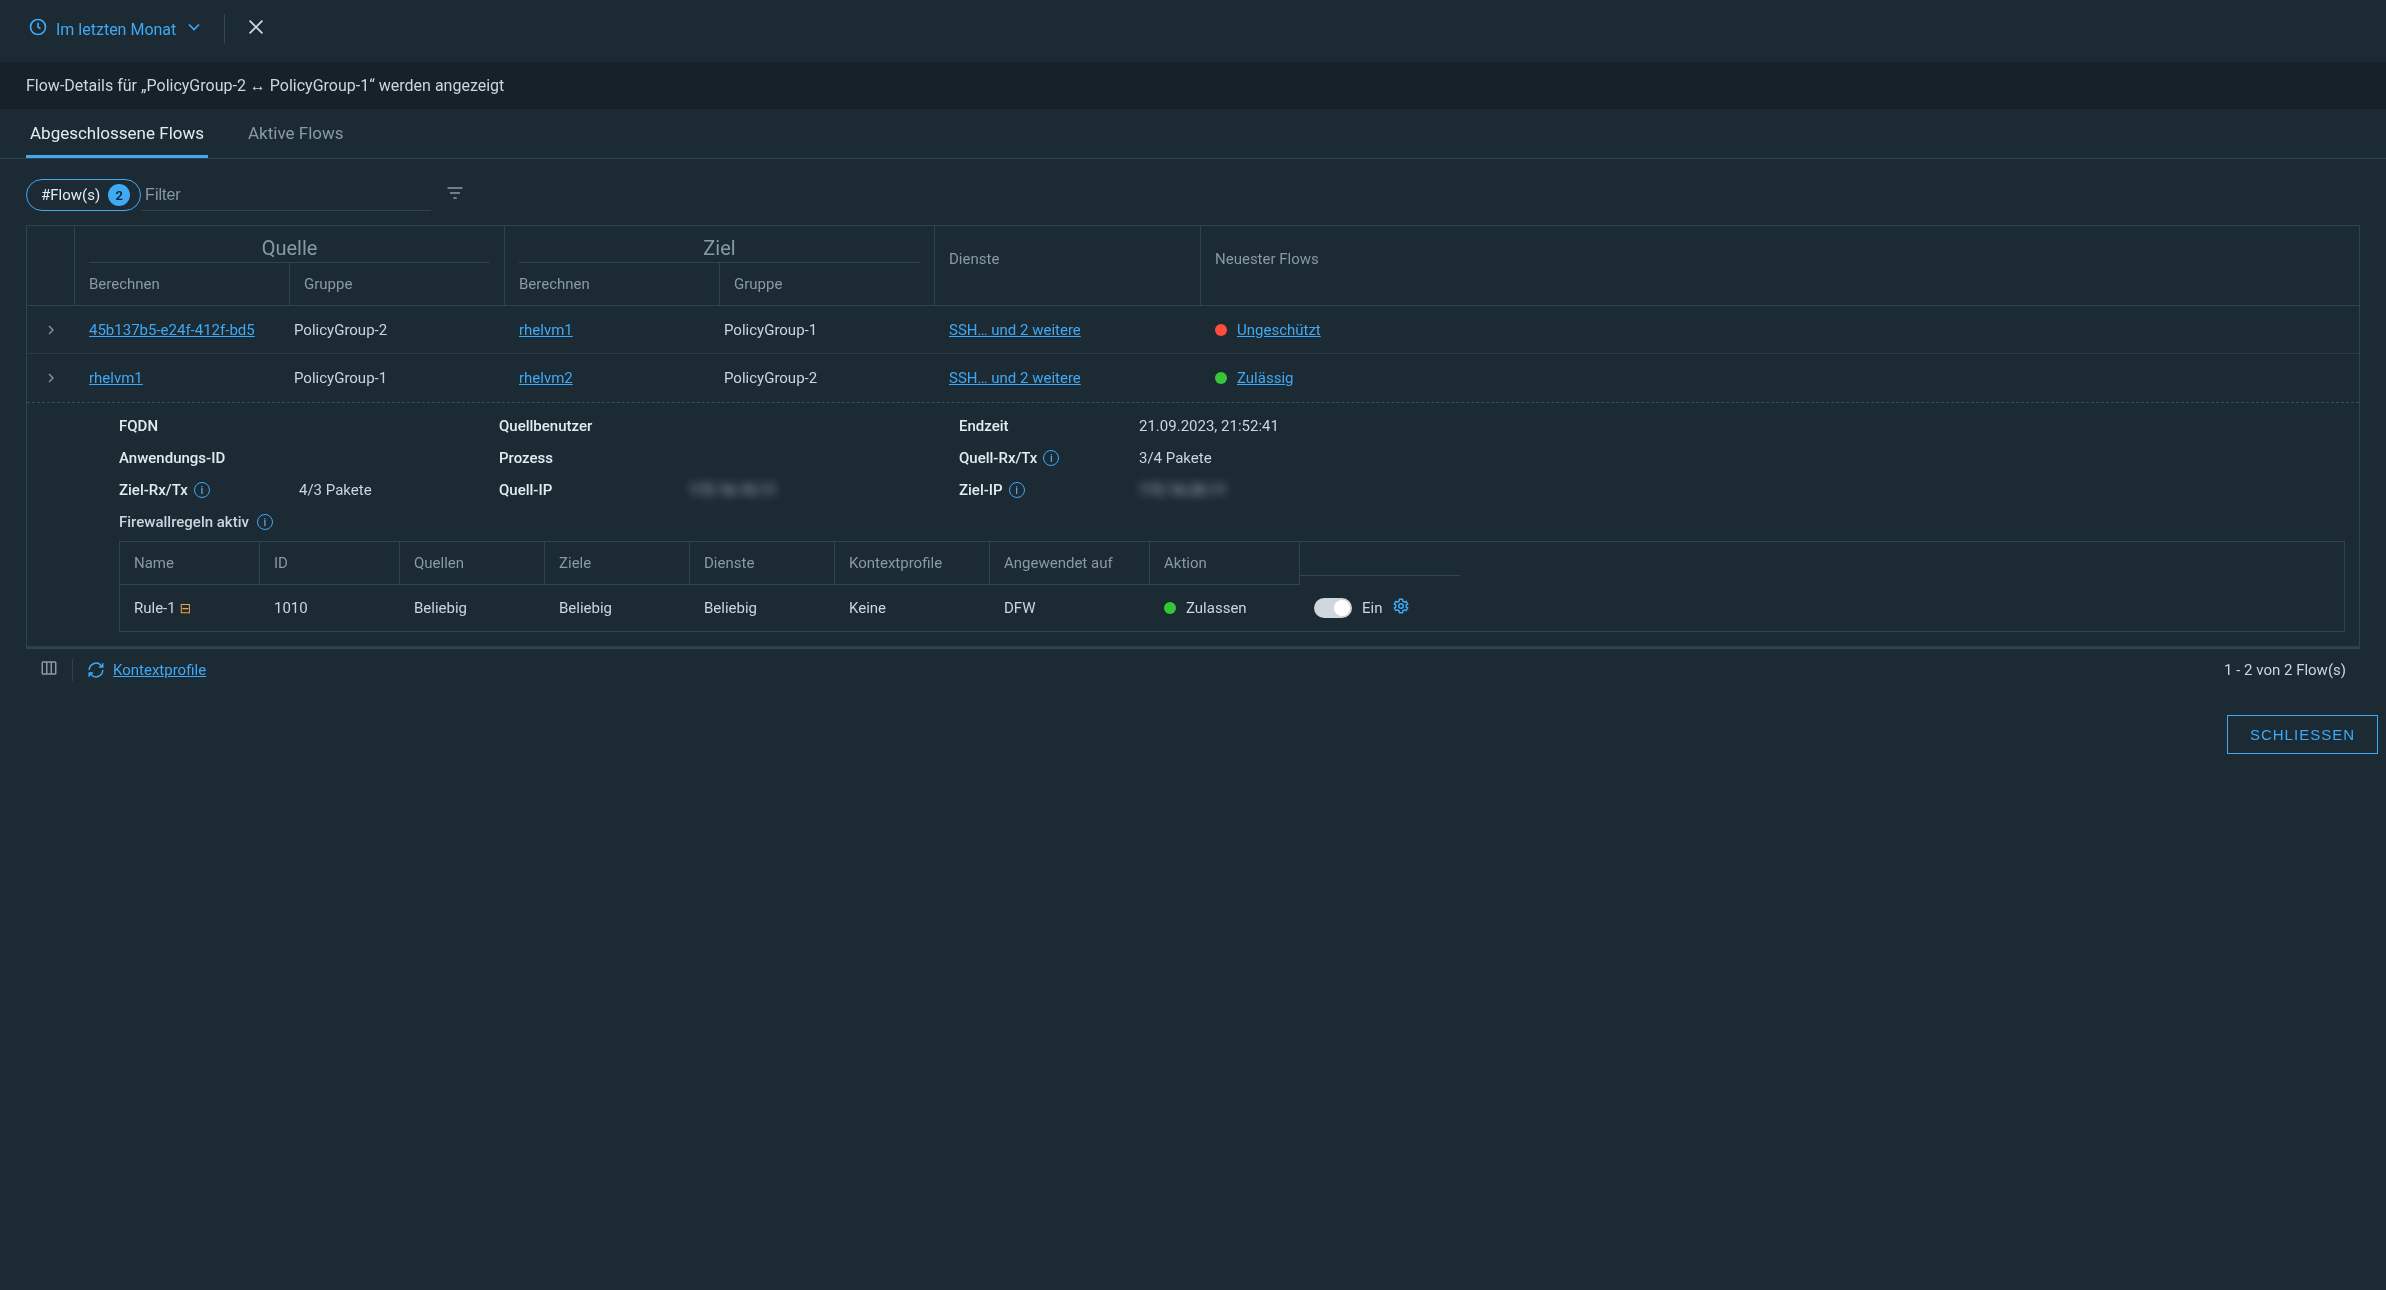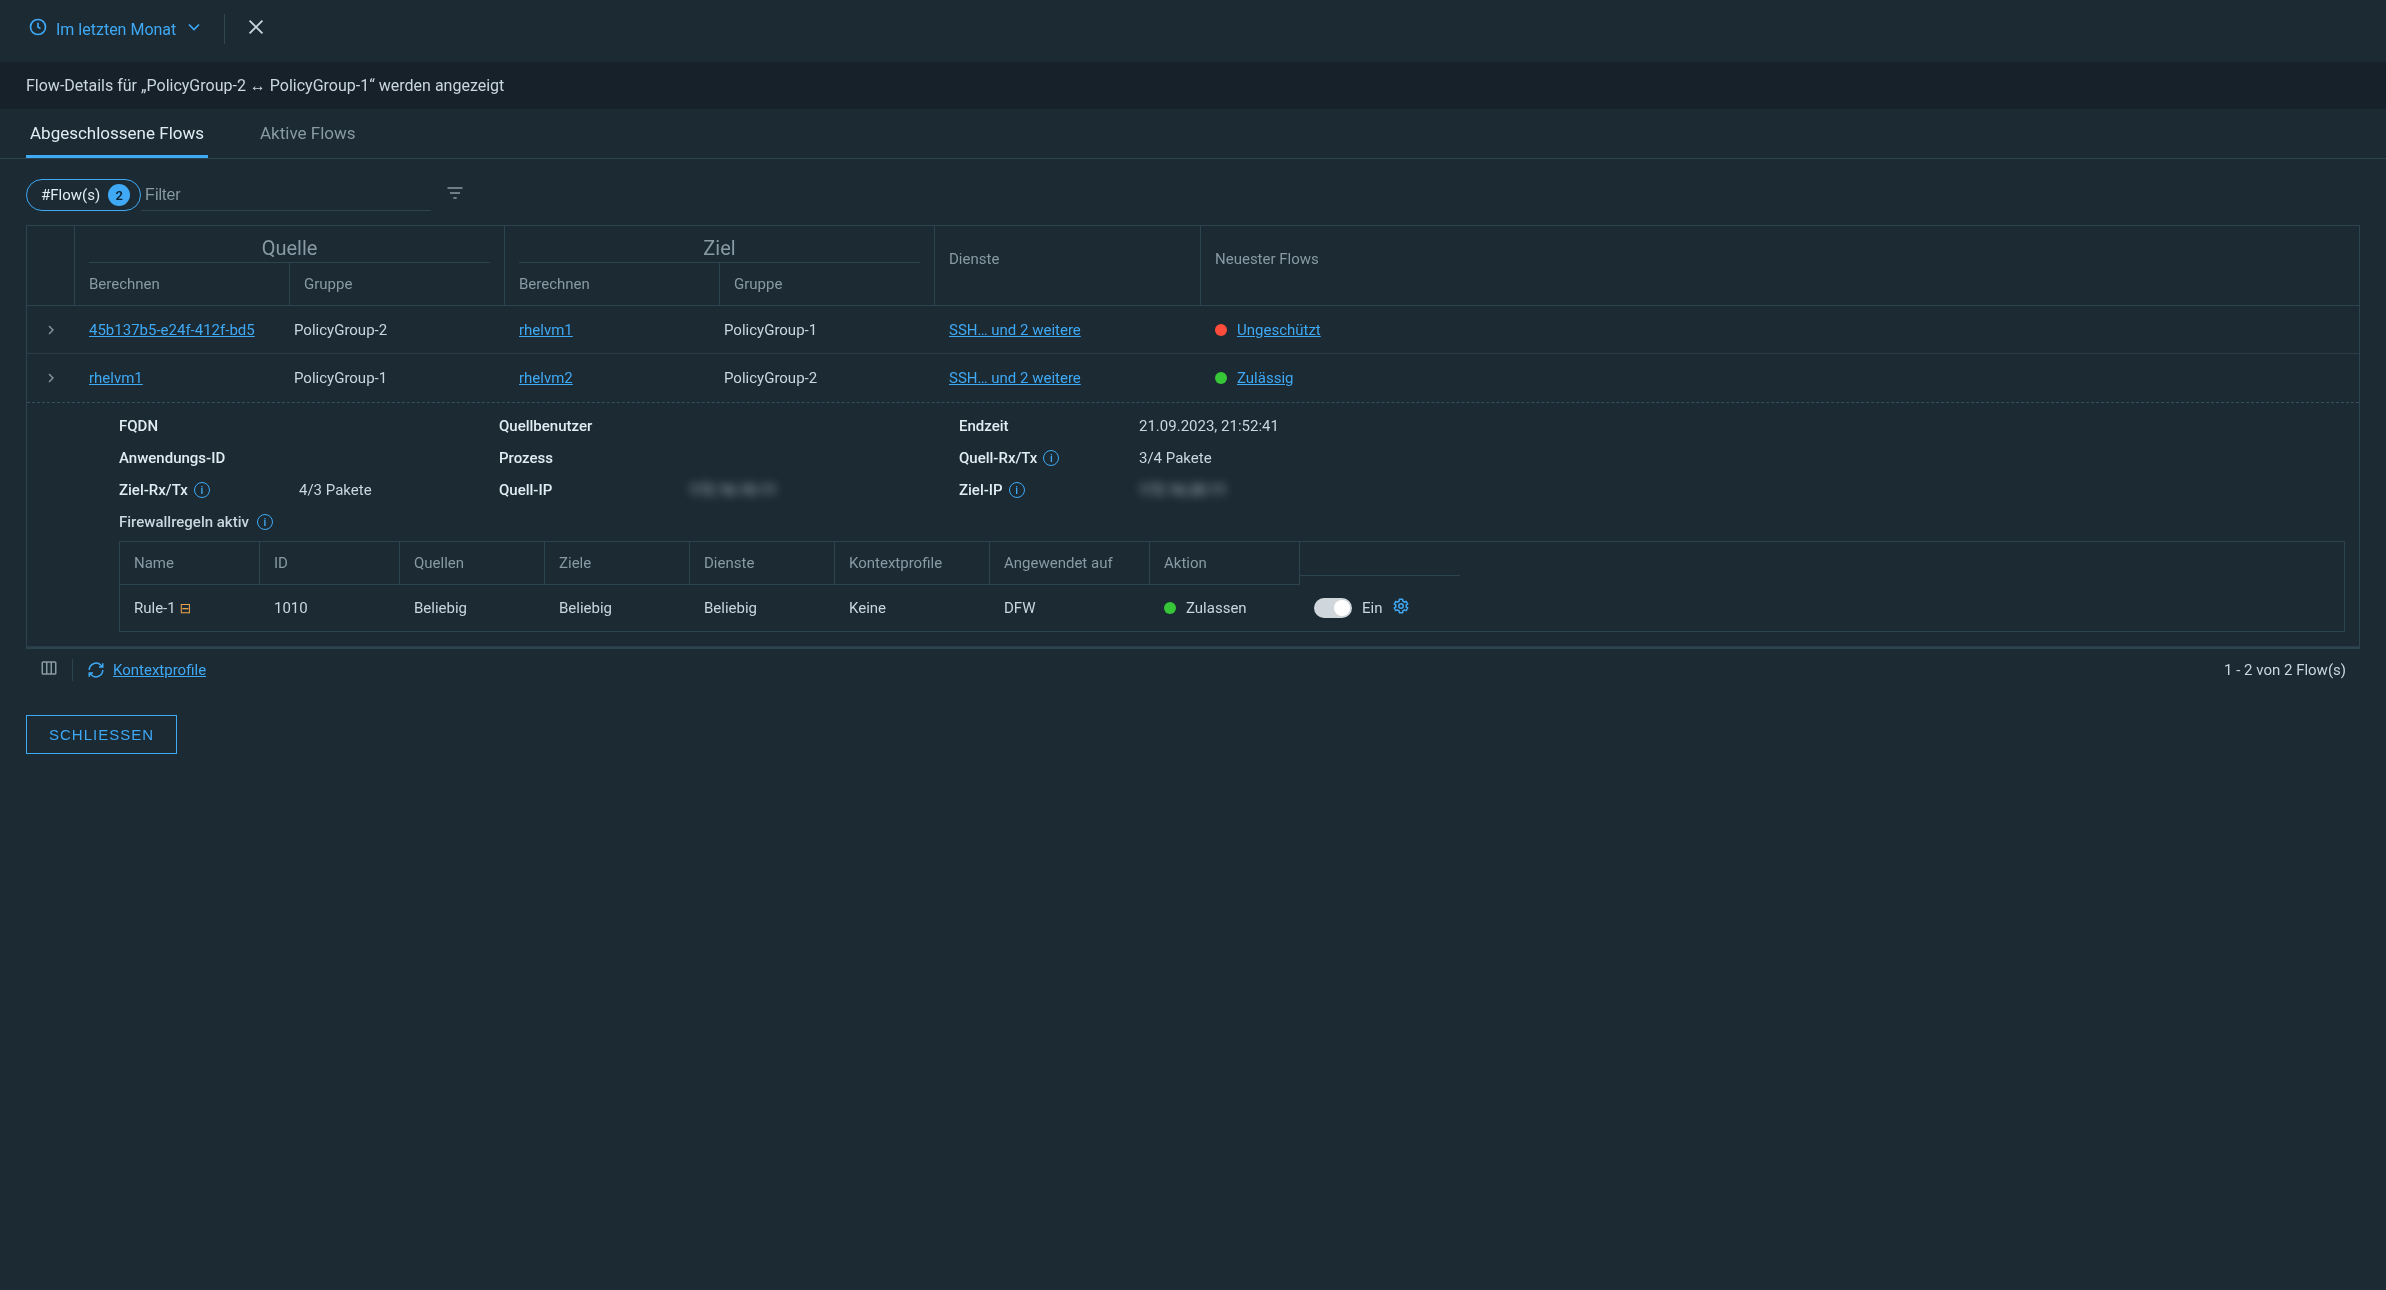--- a/index.html
+++ b/index.html
@@ -46,21 +46,21 @@
 
   
   .subheader {
     background:var(--bg-dark);
     padding:14px 26px;
     font-size:16px; color:var(--text);
   }
 
   
   .tabs {
-    display:flex; gap:48px; padding:0 26px;
+    display:flex; gap:36px; padding:0 26px;
     border-bottom:1px solid var(--border);
   }
   .tab {
     padding:14px 4px 12px 4px; font-size:17px; cursor:pointer;
     color:var(--text-muted);
   }
   .tab.active {
     color:#e2edf3;
     border-bottom:3px solid var(--accent);
   }
@@ -200,22 +200,22 @@
   }
   .tf-left{ display:flex; align-items:center; gap:14px; }
   .tf-left .vline{ width:1px;height:22px;background:var(--border);}
   .refresh{ display:flex; align-items:center; gap:8px; color:var(--accent); cursor:pointer; text-decoration:underline;}
   .col-toggle{ cursor:pointer; color:var(--text-muted);}
   .col-toggle svg,.refresh svg{width:18px;height:18px;}
   .tf-right{ color:var(--text);}
 
   
   .bottom-actions{
-    display:flex; 
-    padding:24px 40px 18px 26px;
+    display:flex; justify-content:flex-end;
+    padding:24px 8px 18px 26px;
   }
   .btn-outline{
     border:1px solid var(--accent); color:var(--accent);
     background:transparent; padding:10px 22px; font-size:15px;
     letter-spacing:1px; cursor:pointer;
   }
 </style>
 </head>
 <body>
 

